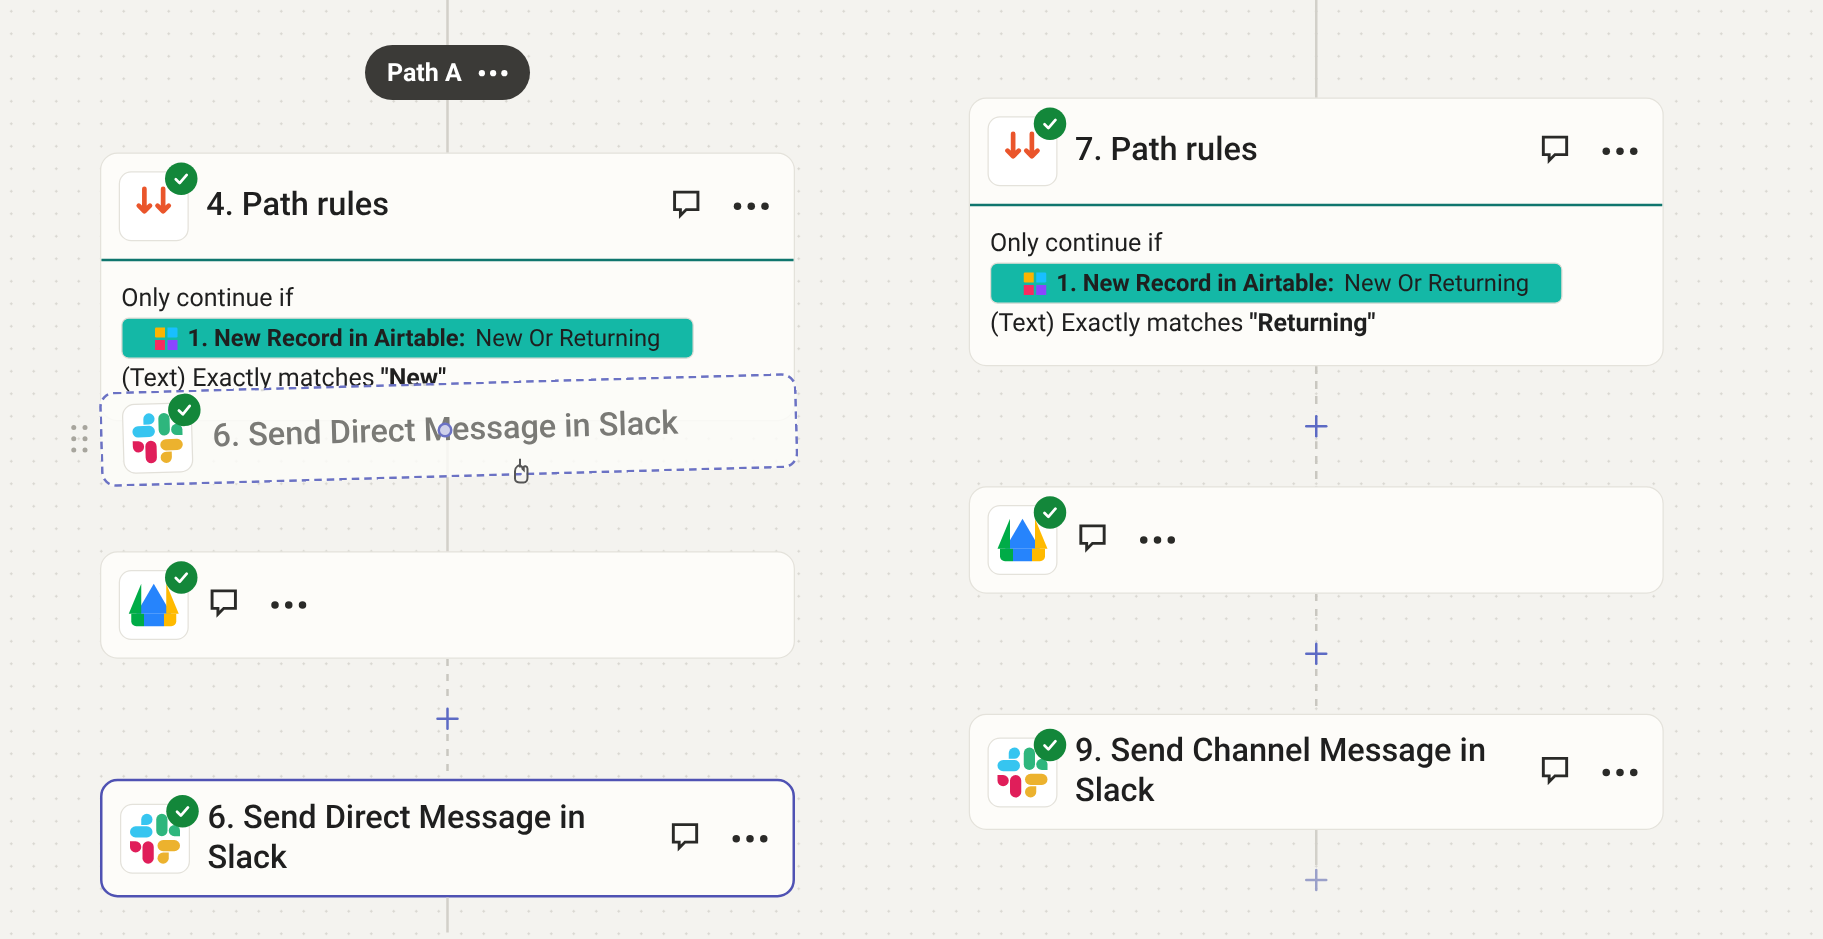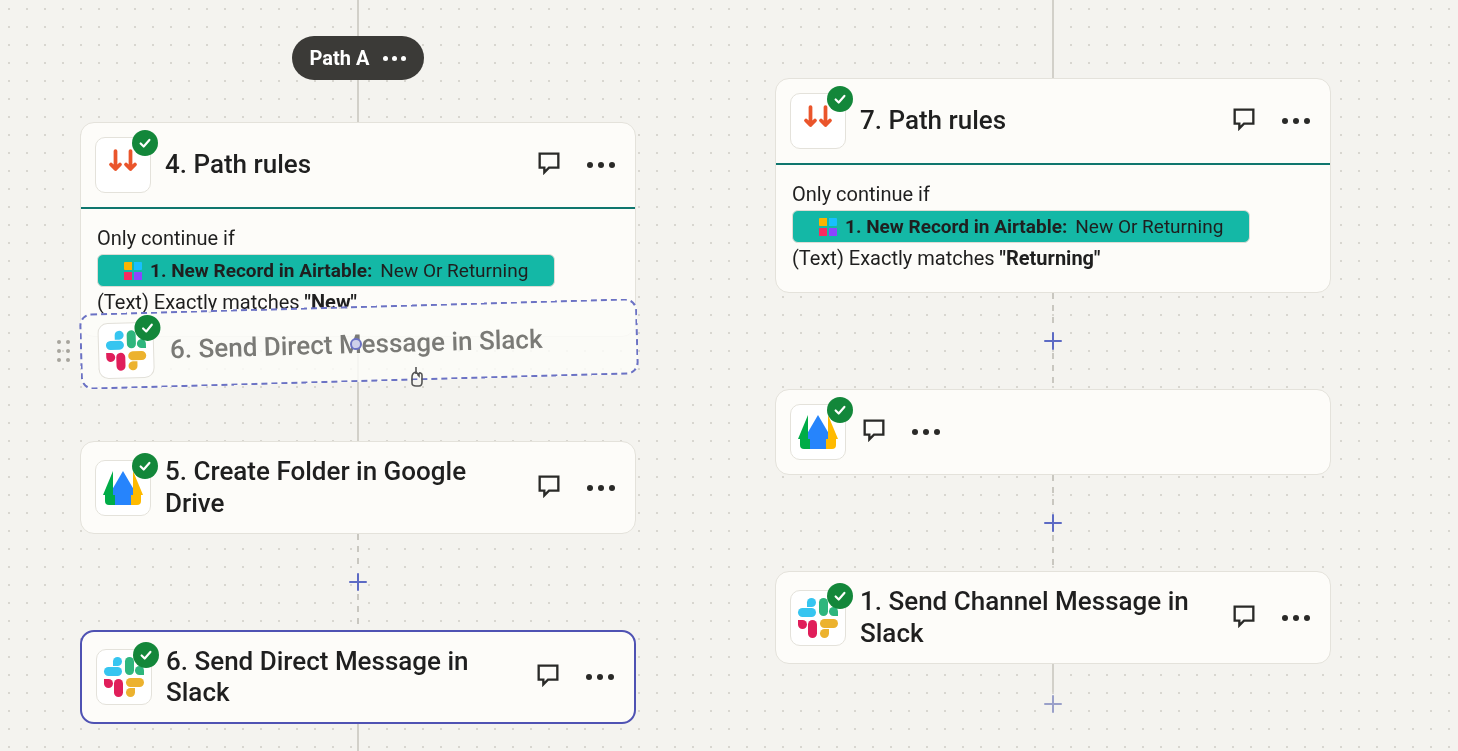--- a/index.html
+++ b/index.html
@@ -261,21 +261,20 @@
               <div class="t2"></div>
               <div class="r"></div>
               <div class="bar"></div>
             </div>
           <span class="check-badge">
             <svg viewBox="0 0 16 16" fill="none" stroke="#fff" stroke-width="2.5" stroke-linecap="round" stroke-linejoin="round">
                 <path d="M3 8.5 L6.5 12 L13 4.5"></path>
               </svg>
           </span>
         </div>
-        <div class="title">5. Create Folder in Google Drive</div>
         <div class="actions">
           <span class="comment-icon">
             <svg viewBox="0 0 24 24" fill="none" stroke="#2a2a28" stroke-width="2">
                 <path d="M4 4 H20 V16 H12 L8 20 V16 H4 Z"></path>
               </svg>
           </span>
           <span class="more-dots">
               <span></span>
               <span></span>
               <span></span>
@@ -462,21 +461,21 @@
               <i class="rc"></i>
               <i class="y"></i>
               <i class="yc"></i>
             </div>
           <span class="check-badge">
             <svg viewBox="0 0 16 16" fill="none" stroke="#fff" stroke-width="2.5" stroke-linecap="round" stroke-linejoin="round">
                 <path d="M3 8.5 L6.5 12 L13 4.5"></path>
               </svg>
           </span>
         </div>
-        <div class="title">1. Send Channel Message in Slack</div>
+        <div class="title">9. Send Channel Message in Slack</div>
         <div class="actions">
           <span class="comment-icon">
             <svg viewBox="0 0 24 24" fill="none" stroke="#2a2a28" stroke-width="2">
                 <path d="M4 4 H20 V16 H12 L8 20 V16 H4 Z"></path>
               </svg>
           </span>
           <span class="more-dots">
               <span></span>
               <span></span>
               <span></span>

